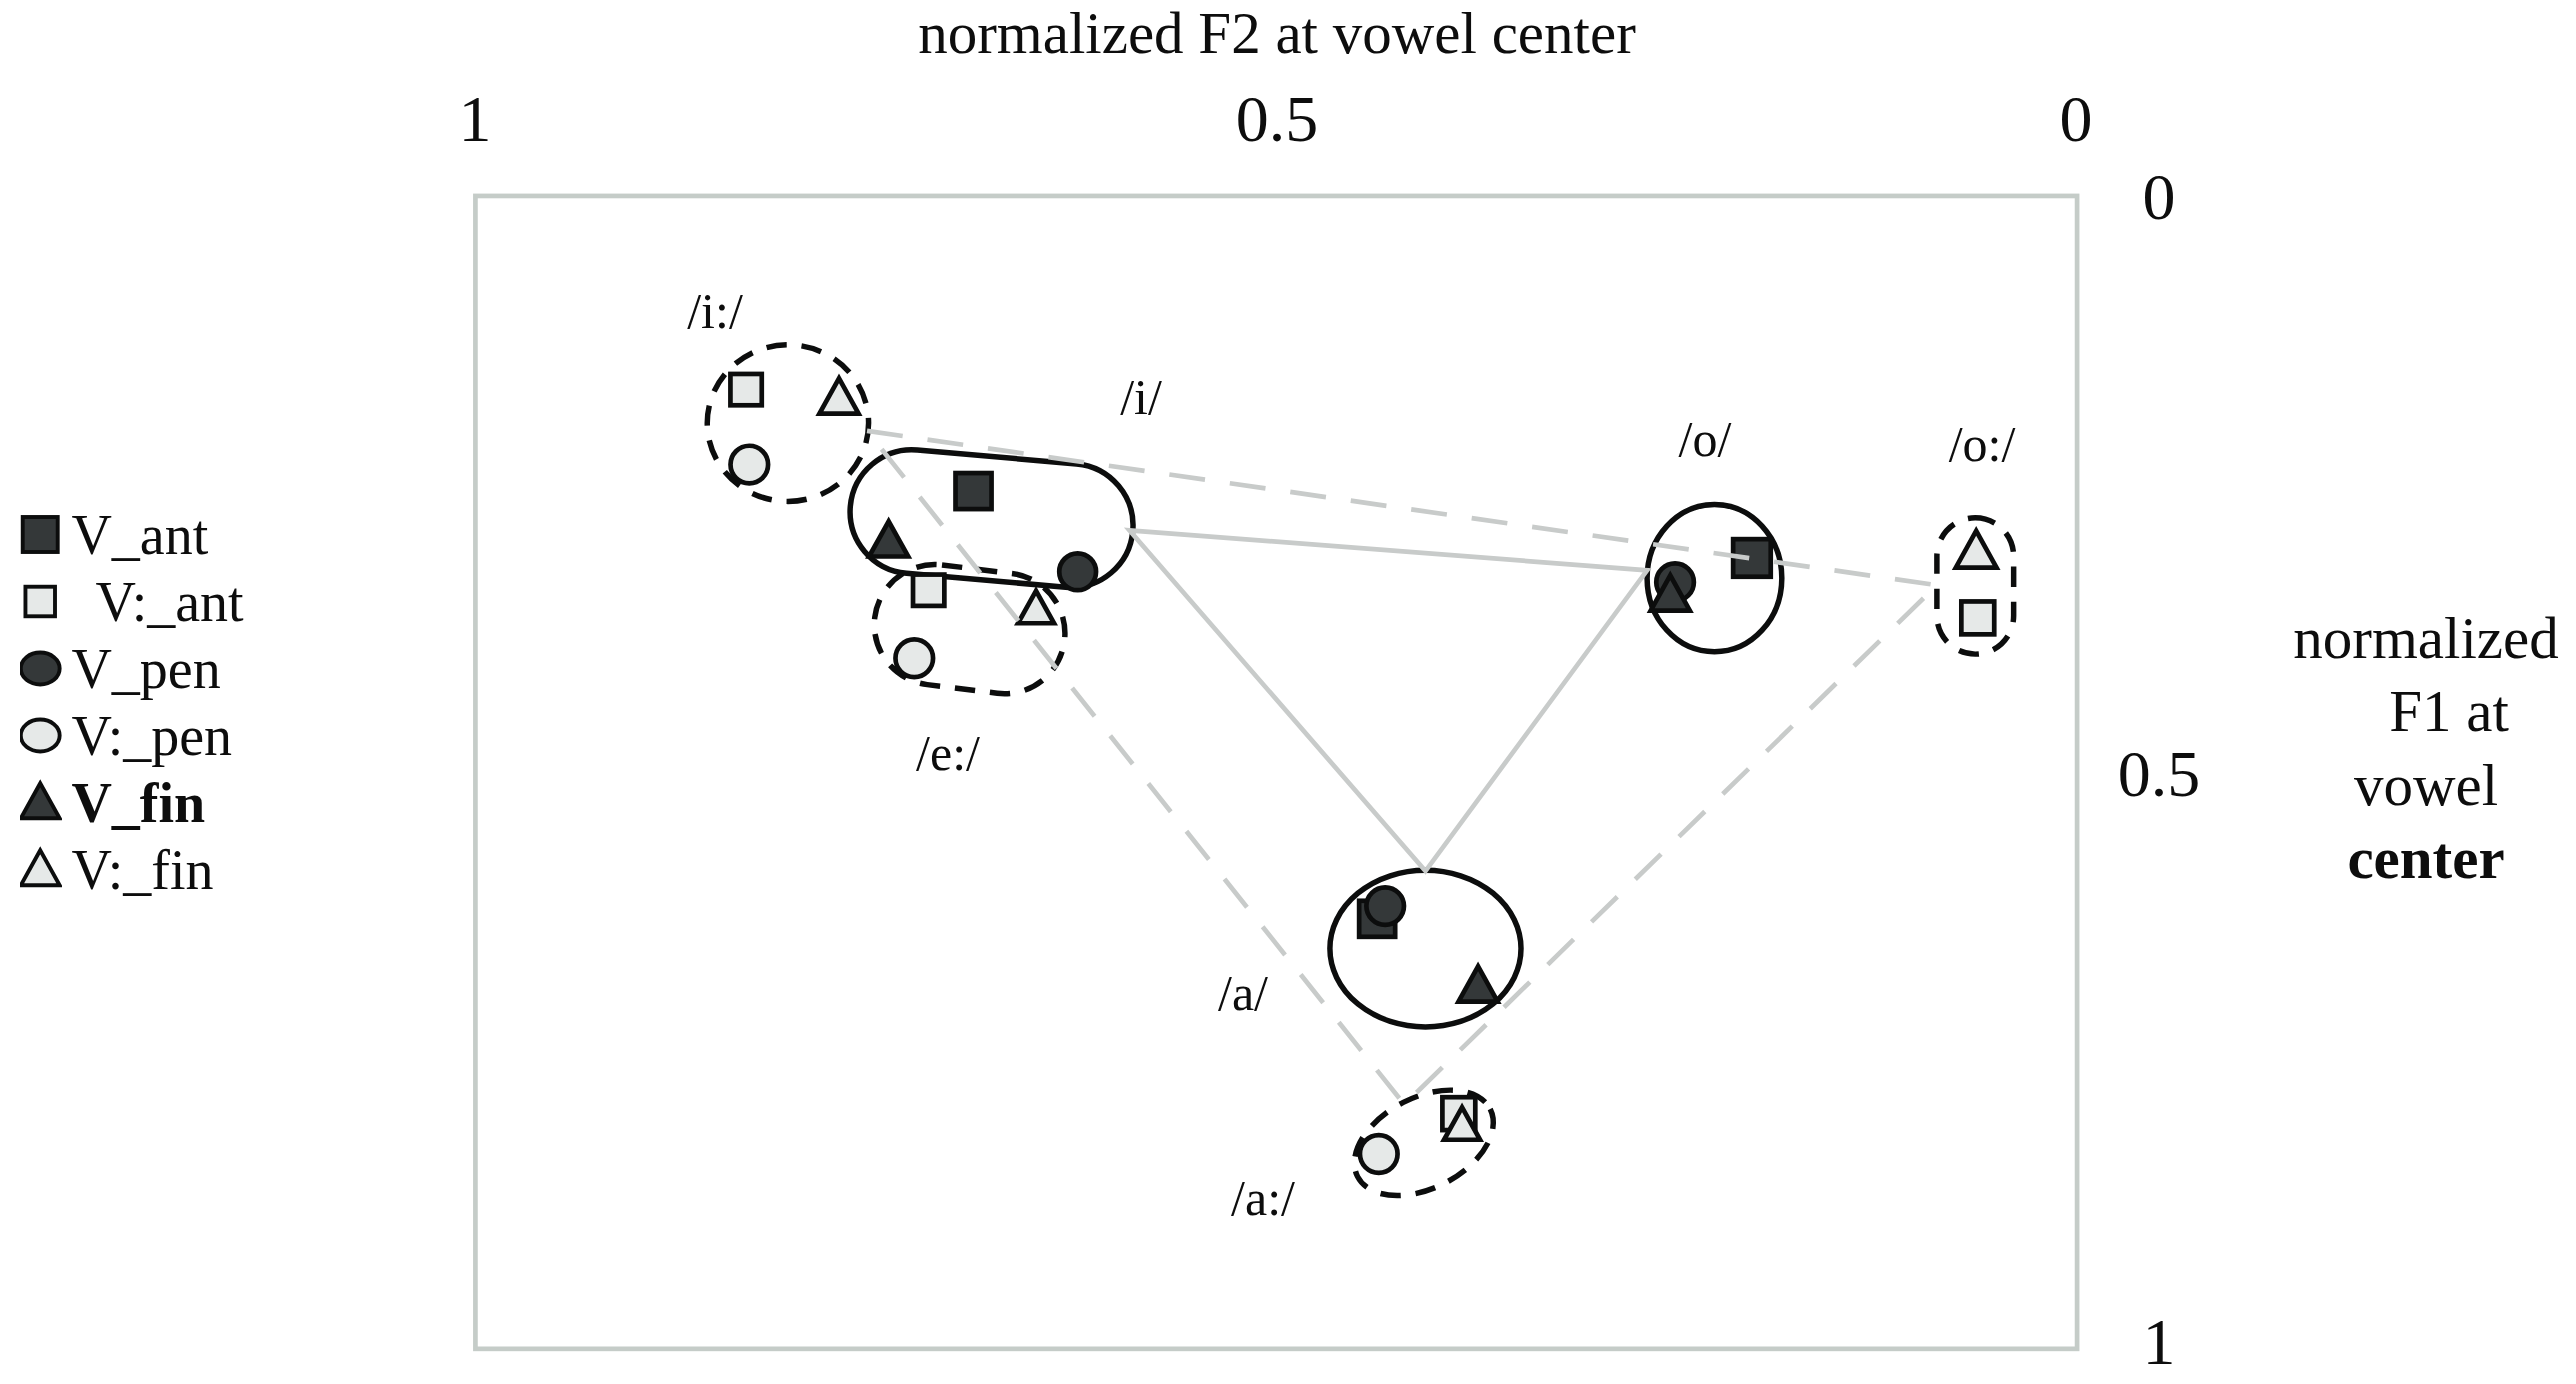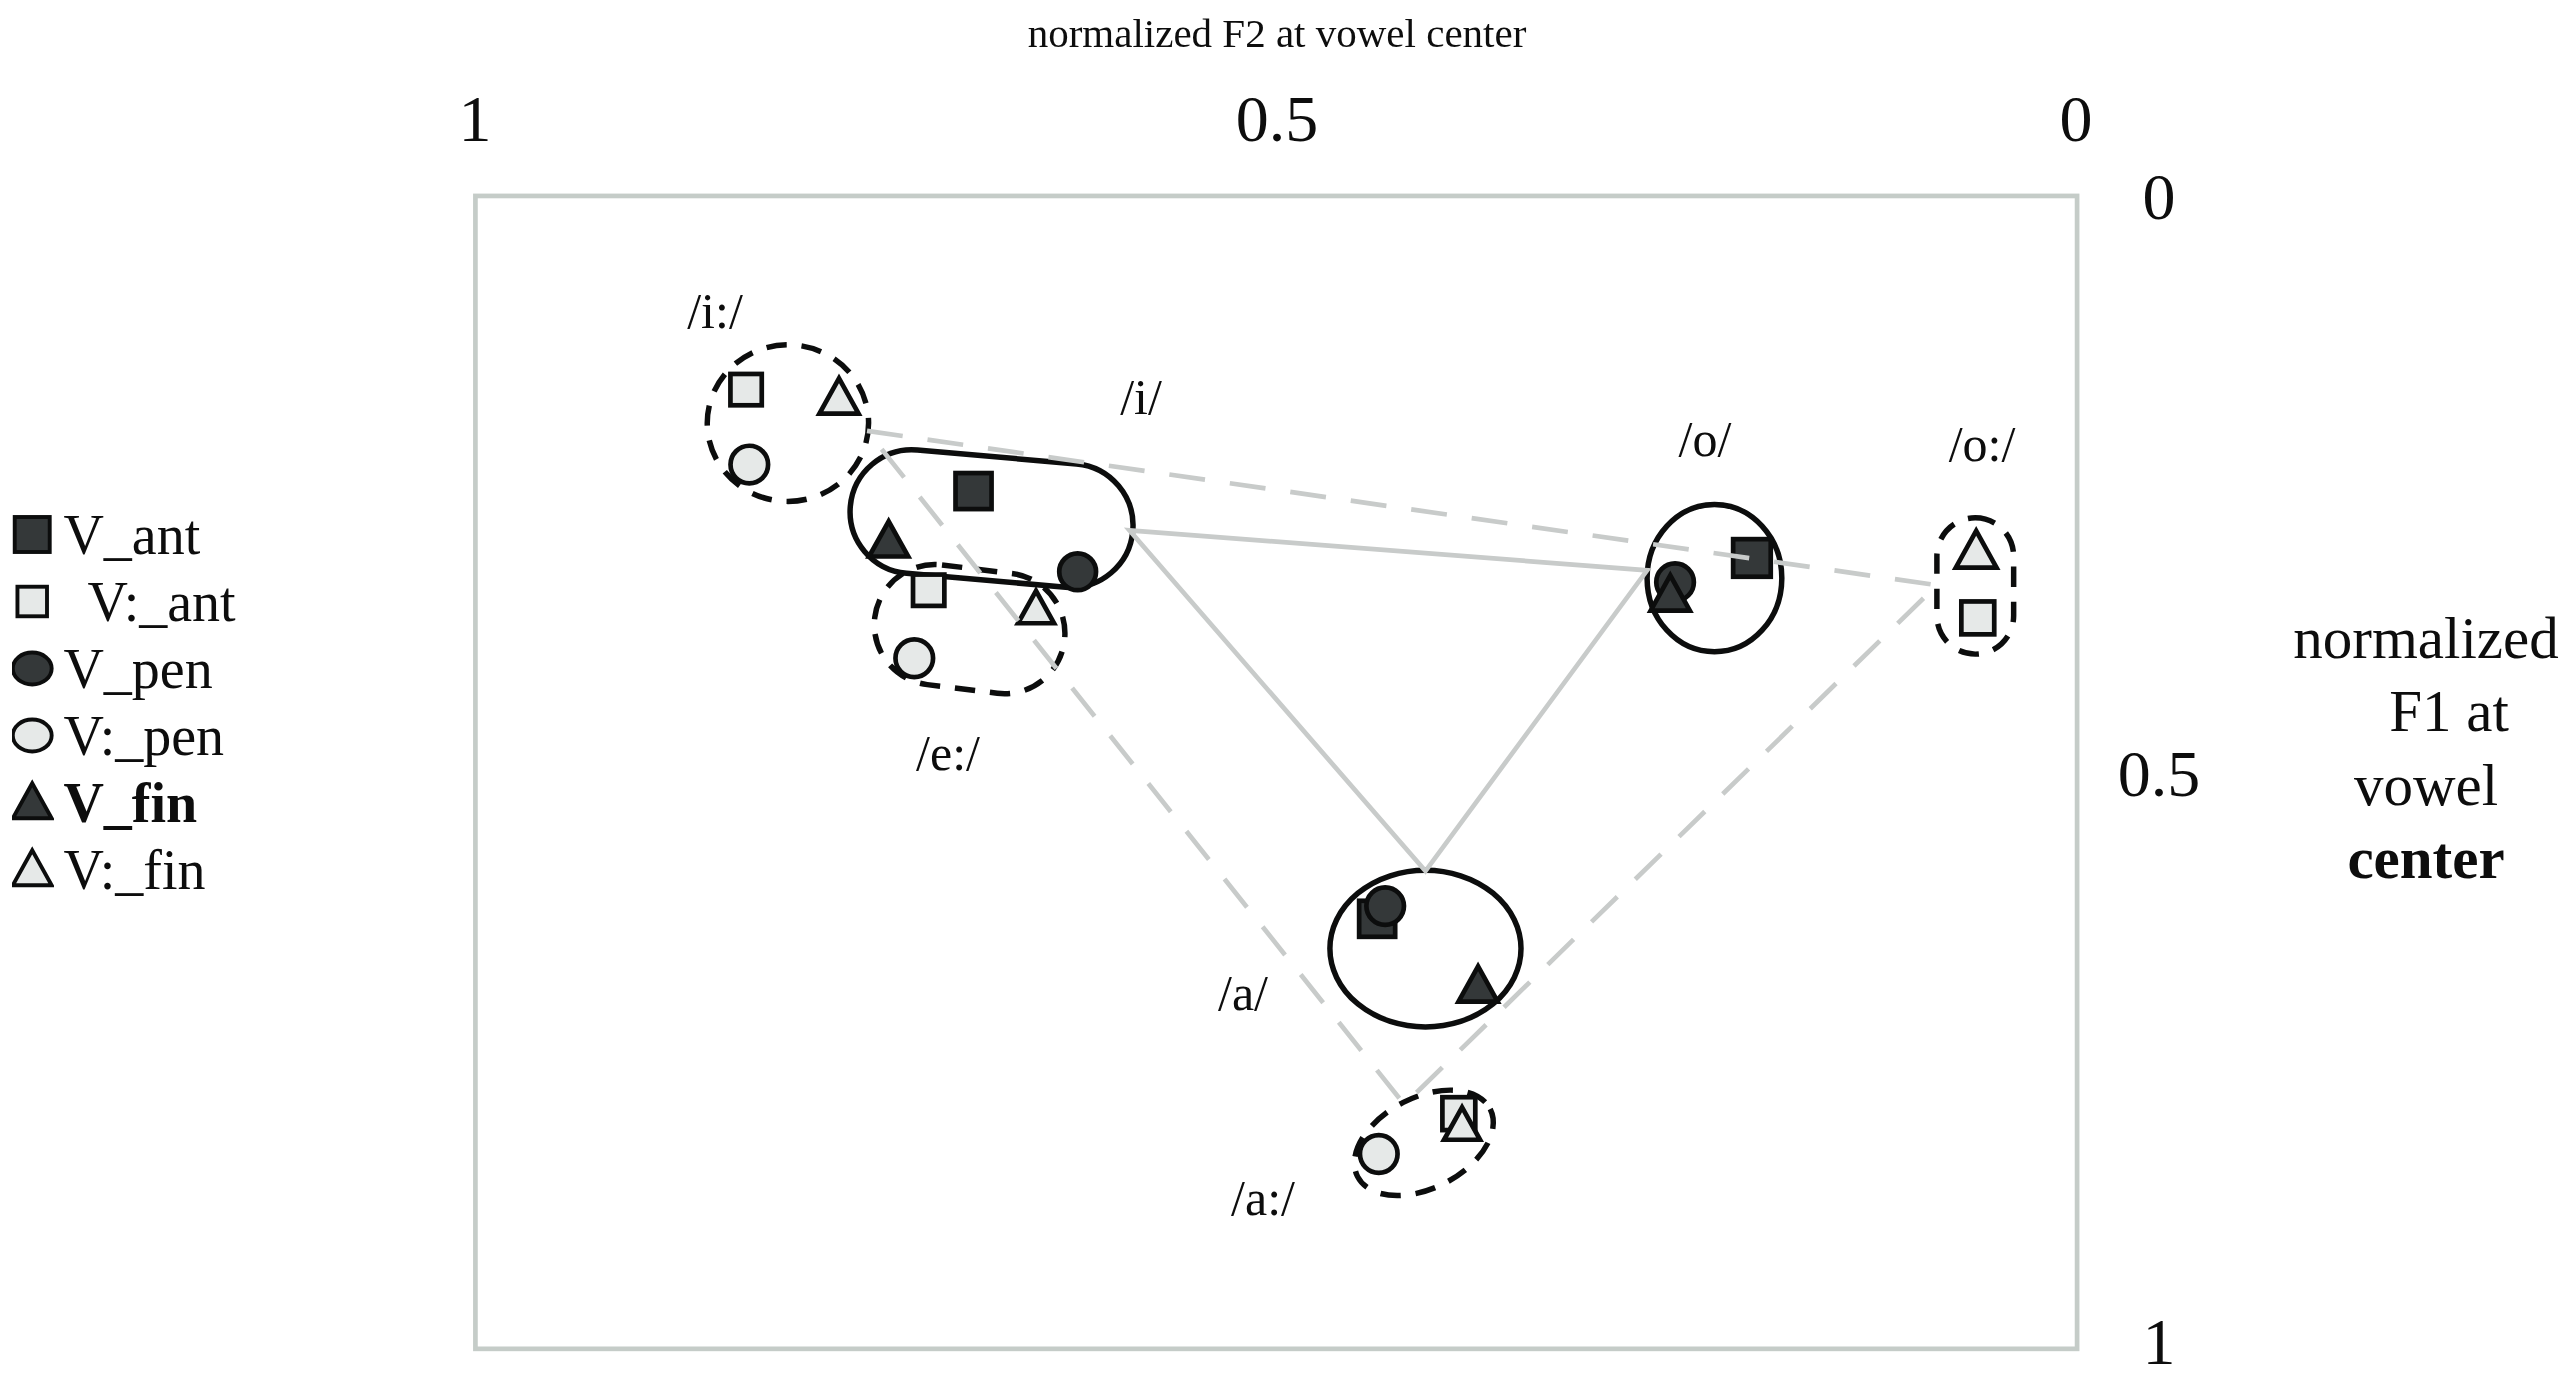--- a/index.html
+++ b/index.html
@@ -6,36 +6,36 @@
   .fig{
     position:relative;
     width:2576px;height:1385px;
     background:#ffffff;
     font-family:"Liberation Serif","DejaVu Serif",serif;
     color:#0d0d0d;
     overflow:hidden;
   }
   #plot-svg{position:absolute;left:0;top:0;}
   .abs{position:absolute;transform:translate(-50%,-50%);white-space:nowrap;line-height:1;}
-  .title-top{left:1277px;top:33px;font-size:41px;}
+  .title-top{left:1277px;top:33px;font-size:59px;}
   .xtick{top:119px;font-size:66px;}
   .xtick-1{left:475px;}
   .xtick-05{left:1277px;}
   .xtick-0{left:2076px;}
   .ytick{font-size:66px;left:2159px;}
   .ytick-0{top:197px;}
   .ytick-05{top:774px;}
   .ytick-1{top:1342px;}
   .ytl{left:2426px;font-size:59px;}
   .ytl-0{top:638px;}
   .ytl-1{top:711px;margin-left:23px;}
   .ytl-2{top:785px;}
   .ytl-3{top:858px;font-weight:bold;}
   .cluster-label{font-size:50px;}
-  .legend{position:absolute;left:12px;top:0;width:258px;height:1106px;}
+  .legend{position:absolute;left:20px;top:0;width:258px;height:1106px;}
   .legend-row{position:absolute;left:0;display:flex;align-items:center;height:67px;}
   .legend-row svg{display:block;margin-right:9.4px;}
   .legend-label{font-size:56px;line-height:1;}
 </style>
 </head>
 <body>
 
 <div class="fig">
   <svg id="plot-svg" width="2576" height="1385" viewBox="0 0 3289 1768">
       <rect x="607" y="250" width="2045" height="1472" fill="none" stroke="#c5ccc8" stroke-width="6"></rect>

